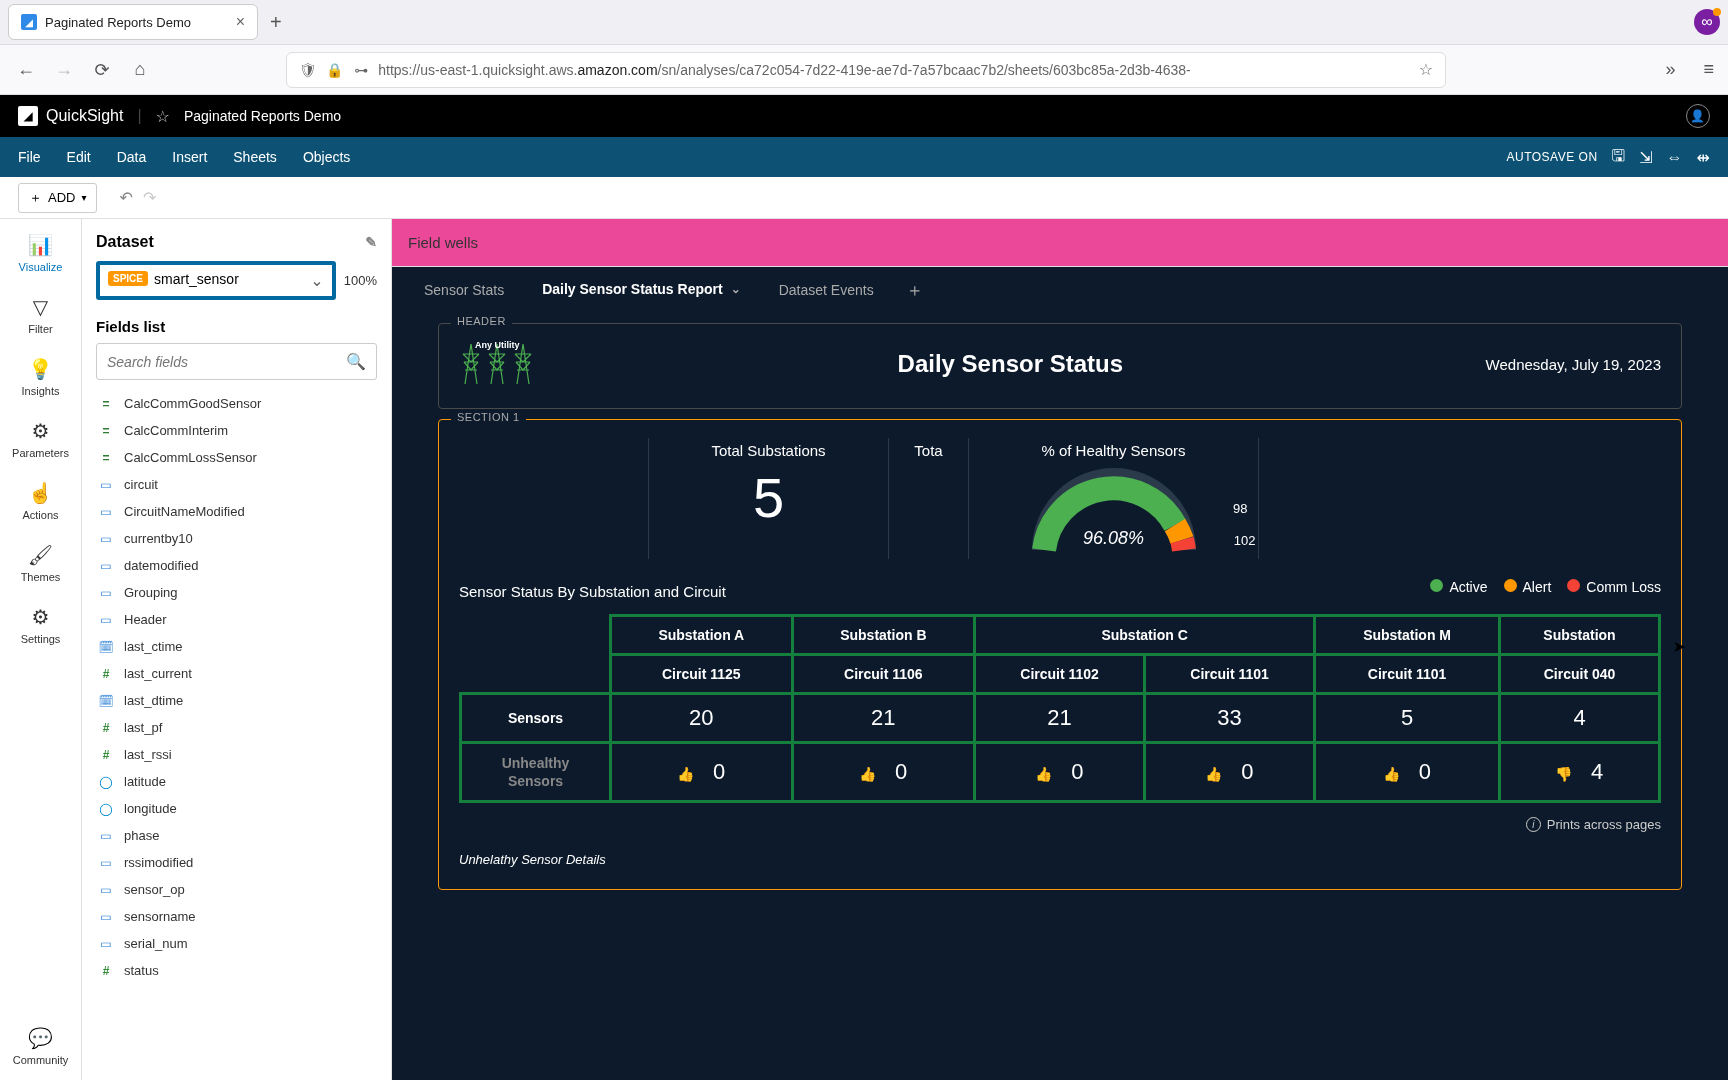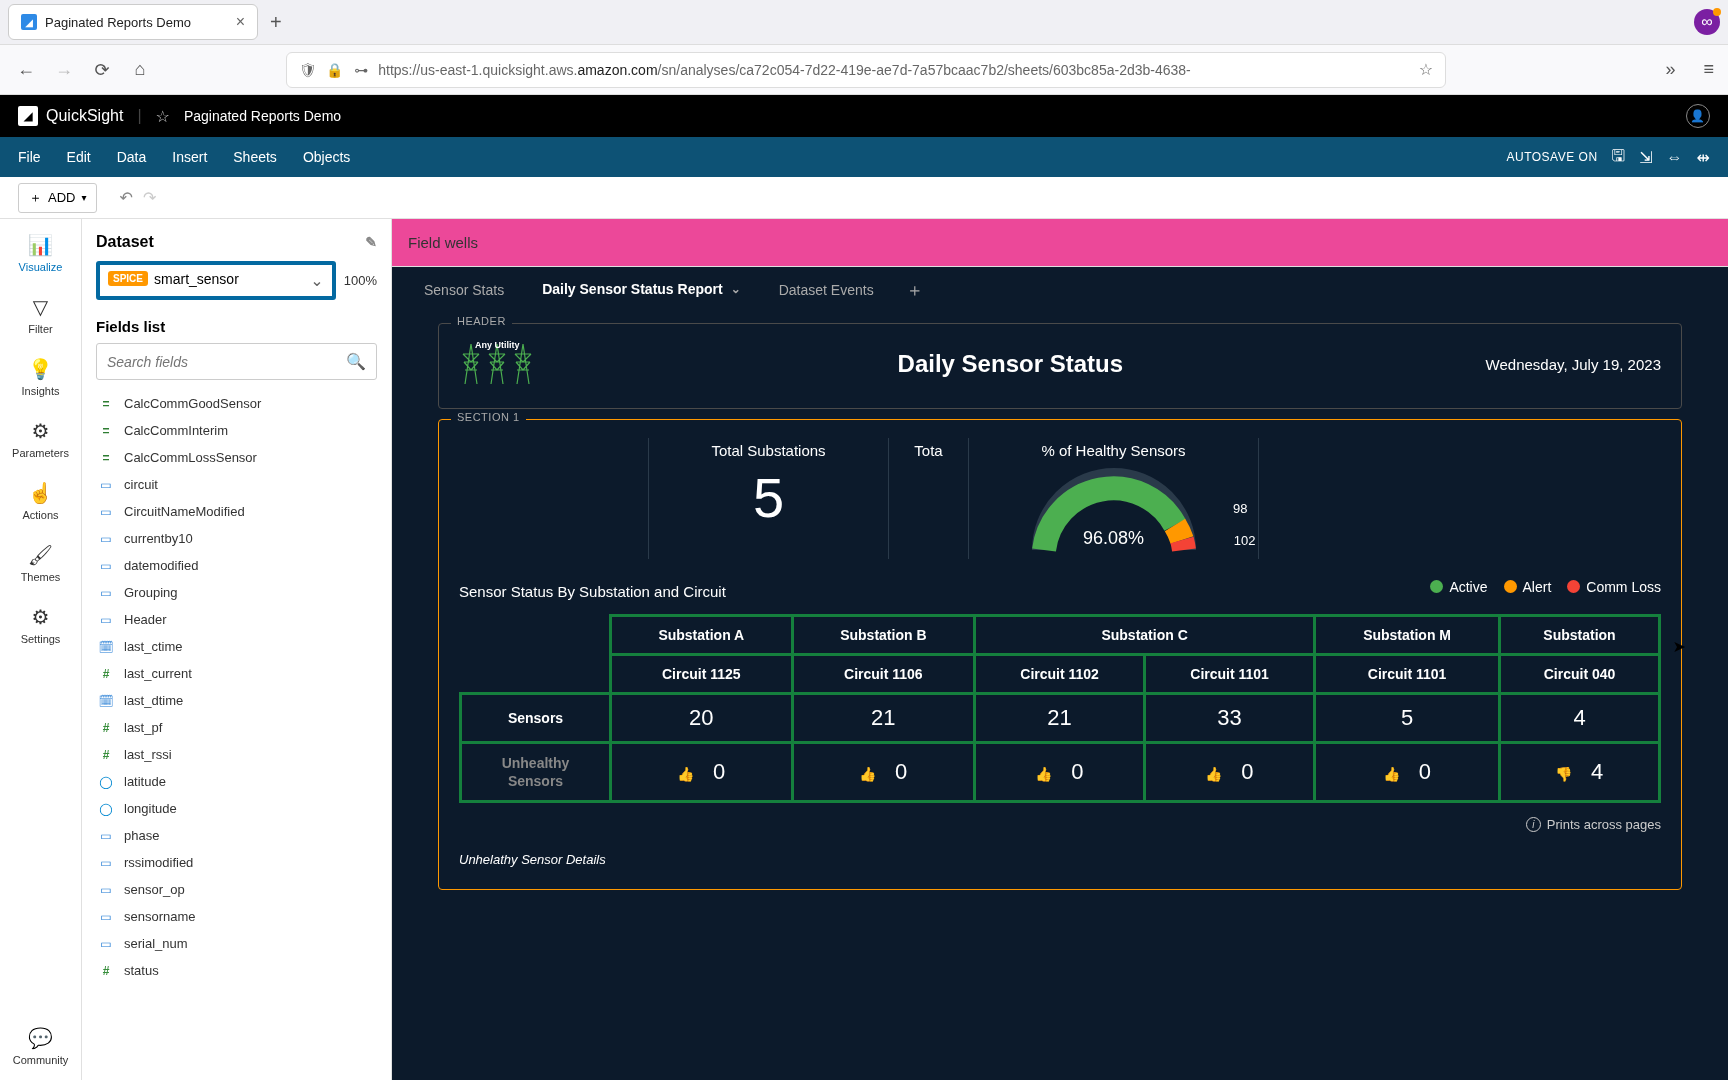--- a/index.html
+++ b/index.html
@@ -106,28 +106,28 @@
 .kpi-cell { border-right: 1px solid #2a3a4a; padding: 4px 20px; text-align: center; color: #fff; }
 .kpi-cell:first-child { width: 190px; border-right: 1px solid #2a3a4a; }
 .kpi-cell.total-sub { width: 240px; }
 .kpi-cell.total-x { width: 80px; overflow: hidden; }
 .kpi-cell.gauge-cell { width: 290px; position: relative; }
 .kpi-cell.last { border-right: none; flex: 1; }
 .kpi-label { font-size: 15px; color: #fff; margin-bottom: 6px; }
 .kpi-big { font-size: 56px; font-weight: 500; color: #fff; }
 
 .gauge-wrap { position: relative; width: 180px; height: 90px; margin: 6px auto 0; }
-.gauge-value { position: absolute; bottom: 6px; left: 50%; transform: translateX(-50%); color: #fff; font-size: 18px; font-weight: 500; }
+.gauge-value { position: absolute; bottom: 6px; left: 50%; transform: translateX(-50%); color: #fff; font-size: 18px; font-weight: 500; font-style: italic; }
 .gauge-side-num { position: absolute; color: #fff; font-size: 13px; }
 .gsn1 { right: -44px; top: 36px; }
 .gsn2 { right: -52px; top: 68px; }
 
 .subsection-title { color: #fff; font-size: 15px; margin-top: 10px; }
 .legend-row { display: flex; gap: 16px; align-items: center; margin-left: auto; }
-.legend-item { display: flex; align-items: center; gap: 6px; color: #fff; font-size: 14px; }
+.legend-item { display: flex; gap: 6px; color: #fff; font-size: 14px; }
 .dot { width: 13px; height: 13px; border-radius: 50%; }
 .dot.green { background: #4caf50; }
 .dot.orange { background: #ff9800; }
 .dot.red { background: #f44336; }
 .subsection-header { display: flex; align-items: center; justify-content: space-between; margin-top: 4px; }
 
 .pivot-table { margin-top: 14px; width: 100%; border-collapse: collapse; }
 .pivot-table th, .pivot-table td { border: 3px solid #15803d; padding: 10px 12px; color: #fff; text-align: center; font-size: 14px; }
 .pivot-table .row-header { font-weight: 600; background: transparent; width: 150px; }
 .pivot-table .row-header.muted { color: #888; font-weight: 600; line-height: 1.3; }

